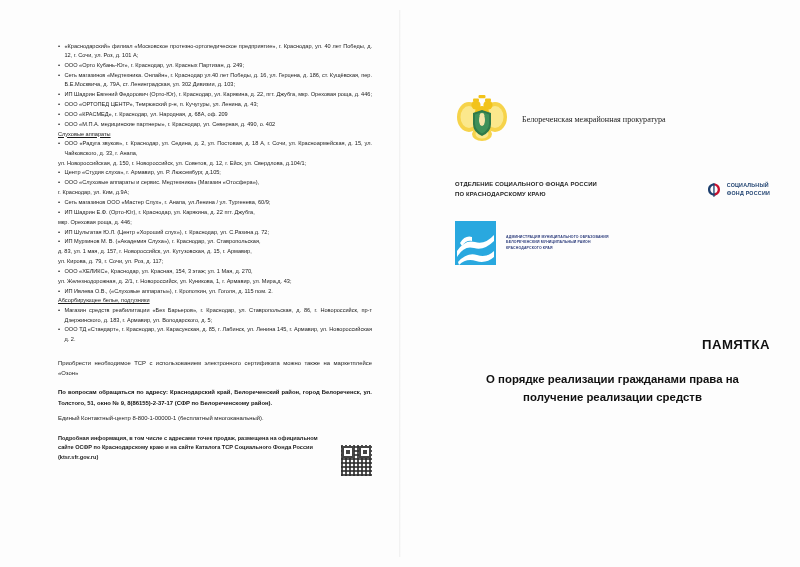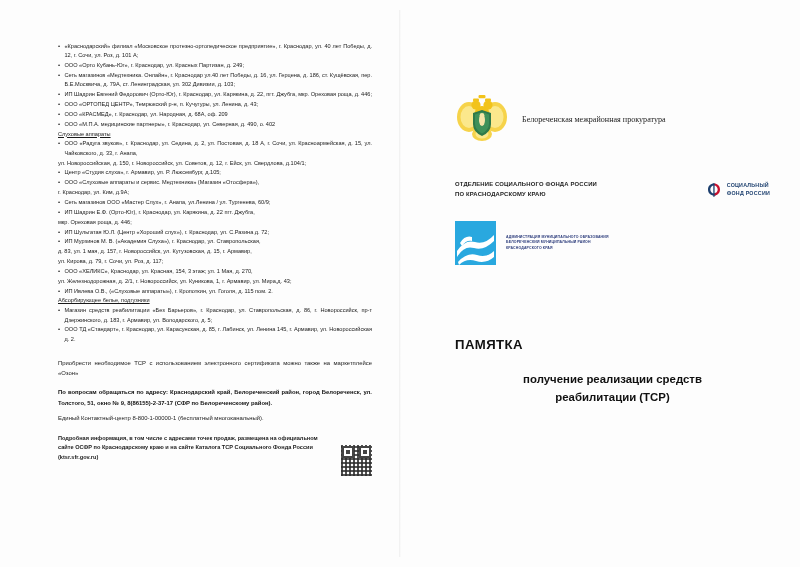--- a/index.html
+++ b/index.html
@@ -177,21 +177,21 @@
     flex:0 0 41px;
   }
   .admin-text{
     font-size:3.5px;
     line-height:5.6px;
     letter-spacing:0.15px;
     color:#2a3a7a;
     font-weight:bold;
   }
   .memo-title{
-    text-align:left;
+    text-align:right;
     font-size:13.2px;
     font-weight:bold;
     letter-spacing:0.4px;
     margin-top:72px;
     color:#111;
   }
   .memo-sub{
     text-align:center;
     font-size:11.4px;
     font-weight:bold;
@@ -335,22 +335,22 @@
       <div class="admin-text">
         <div>АДМИНИСТРАЦИЯ МУНИЦИПАЛЬНОГО ОБРАЗОВАНИЯ</div>
         <div>БЕЛОРЕЧЕНСКИЙ МУНИЦИПАЛЬНЫЙ РАЙОН</div>
         <div>КРАСНОДАРСКОГО КРАЯ</div>
       </div>
     </div>
 
     <div class="memo-title">ПАМЯТКА</div>
 
     <div class="memo-sub">
+      <div>О порядке реализации гражданами права на</div>
       <div>получение реализации средств</div>
-      <div>реабилитации (ТСР)</div>
     </div>
 
     <div class="year">2026</div>
 
   </div>
 
   <div class="spread-shadow"></div>
 </div>
 
 </body></html>

